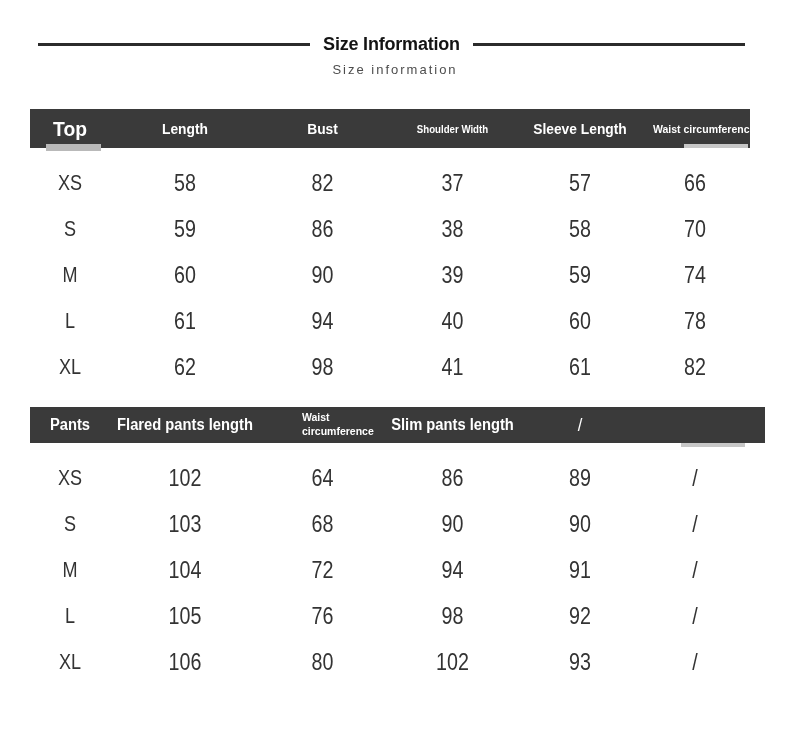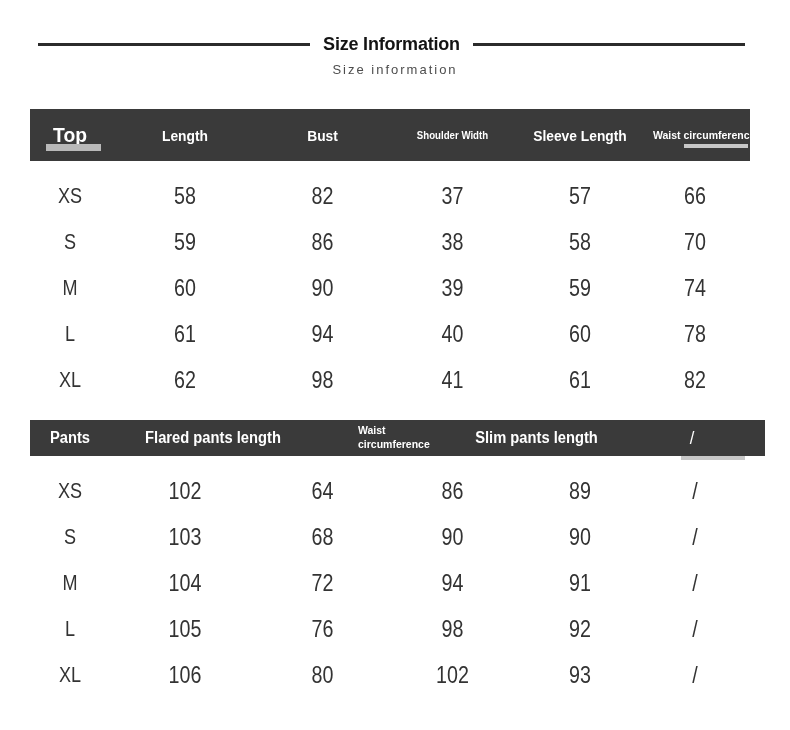--- a/index.html
+++ b/index.html
@@ -11,23 +11,23 @@
   .page{position:relative;width:790px;height:730px;}
 
   
   .title-row{display:flex;align-items:center;padding:34px 45px 0 38px;}
   .hline{height:3px;background:#2b2b2b;flex:1;}
   .title{font-size:18px;font-weight:bold;color:#141414;margin:0 13px;white-space:nowrap;letter-spacing:-0.2px;}
   .subtitle{text-align:center;font-size:13px;color:#4d4d4d;letter-spacing:2px;margin-top:7px;}
 
   
   .grid6{display:grid;grid-template-columns:80px 150px 125px 135px 120px 110px;}
-  .bar{position:relative;margin-left:30px;height:52px;background:#3a3a3a;color:#fff;align-items:center;}
+  .bar{position:relative;margin-left:30px;height:39px;background:#3a3a3a;color:#fff;align-items:center;}
   .bar1{width:720px;margin-top:32px;}
-  .bar2{width:735px;height:36px;margin-top:17px;gap:28px;}
+  .bar2{width:735px;height:36px;margin-top:17px;}
   .cell{text-align:center;}
   .bar .cell{font-weight:bold;font-size:15px;transform:scaleX(0.92);}
   .bar .big{font-size:21px;}
   .bar .med{font-size:16px;}
   .bar .small{font-size:10.5px;}
   .bar .wrap2{font-size:10.5px;line-height:1.3;text-align:left;padding-left:42px;transform:none;}
   .bar .clip{white-space:nowrap;overflow:hidden;text-align:left;padding-left:13px;transform:none;}
   .bar .slash{font-weight:normal;font-size:18px;}
   .tab-shadow{position:absolute;left:16px;top:35px;width:55px;height:7px;background:#b9b9b9;transform:none;}
   .bar-shadow{position:absolute;top:35px;width:64px;height:4px;background:#c7c7c7;transform:none;}

